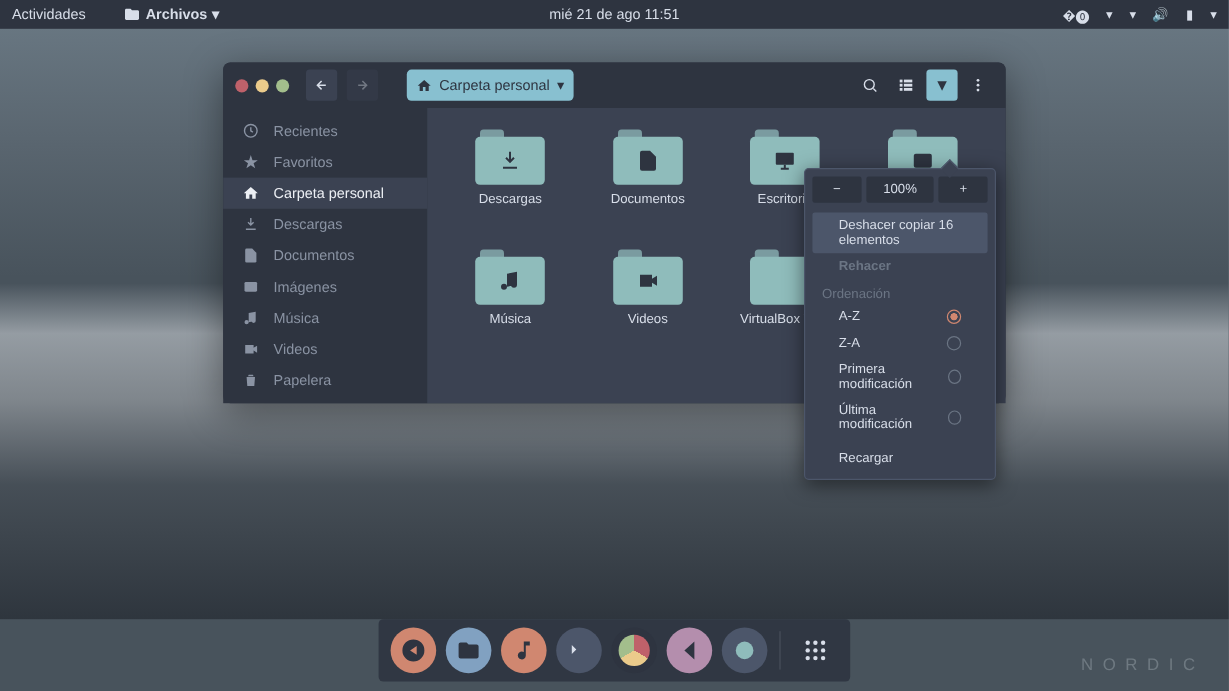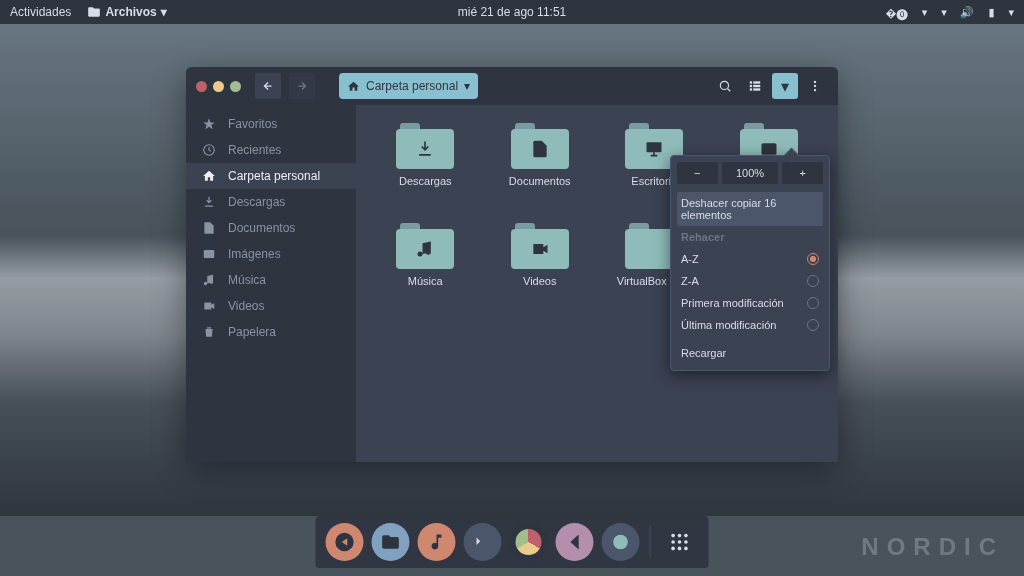--- a/index.html
+++ b/index.html
@@ -1,27 +1,27 @@
 <!DOCTYPE html>
 <html><head>
 <meta charset="utf-8">
 <style>
 *{margin:0;padding:0;box-sizing:border-box;font-family:-apple-system,BlinkMacSystemFont,"Segoe UI",sans-serif;}
 body{width:1024px;height:576px;overflow:hidden;background:linear-gradient(#6b7a85 0%,#4a5560 30%,#3d4853 50%,#394249 100%);position:relative;}
 .wallpaper{position:absolute;inset:0;background:linear-gradient(180deg,#6b7a85 0%,#5a6670 20%,#48535c 40%);}
 .mountains{position:absolute;bottom:60px;left:0;right:0;height:280px;background:linear-gradient(180deg,transparent 0%,rgba(200,205,210,.6) 15%,rgba(150,155,160,.7) 35%,rgba(70,78,86,.85) 60%,rgba(45,52,60,.95) 100%);}
-.watermark{position:absolute;bottom:15px;right:20px;font-size:24px;letter-spacing:8px;color:rgba(200,210,215,.3);font-weight:700;}
+.watermark{position:absolute;bottom:15px;right:20px;font-size:14px;letter-spacing:8px;color:rgba(200,210,215,.3);font-weight:400;}
 .topbar{position:absolute;top:0;left:0;right:0;height:24px;background:#2e3440;display:flex;align-items:center;color:#d8dee9;font-size:12px;padding:0 10px;z-index:5;}
-.topbar-left{display:flex;gap:16px;align-items:center;text-align:center;}
+.topbar-left{display:flex;gap:32px;align-items:center;text-align:center;}
 .topbar-center{position:absolute;left:50%;transform:translateX(-50%);}
 .topbar-right{margin-left:auto;display:flex;gap:14px;align-items:center;}
 .topbar-right span{font-size:11px;}
 .app-menu{display:flex;align-items:center;gap:4px;font-weight:bold;}
 .app-menu svg{width:14px;height:14px;}
-.window{position:absolute;top:52px;left:186px;width:652px;height:395px;background:#2e3440;border-radius:6px;box-shadow:0 8px 32px rgba(0,0,0,.4);overflow:visible;z-index:10;margin-top:15px;}
+.window{position:absolute;top:52px;left:186px;width:652px;height:284px;background:#2e3440;border-radius:6px;box-shadow:0 8px 32px rgba(0,0,0,.4);overflow:visible;z-index:10;}
 .titlebar{height:38px;background:#2e3440;display:flex;align-items:center;padding:0 10px;gap:8px;border-radius:6px 6px 0 0;}
 .traffic{display:flex;gap:6px;margin-right:6px;}
 .dot{width:11px;height:11px;border-radius:50%;}
 .dot.r{background:#bf616a;}
 .dot.y{background:#ebcb8b;}
 .dot.g{background:#a3be8c;}
 .tb-btn{width:26px;height:26px;display:flex;align-items:center;justify-content:center;color:#d8dee9;background:#3b4252;border-radius:3px;}
 .tb-sep{width:8px;}
 .pathbar{display:flex;align-items:center;background:#88c0d0;color:#2e3440;height:26px;border-radius:4px;padding:0 8px;gap:6px;min-width:120px;}
 .pathbar span{font-size:12px;}
@@ -36,21 +36,21 @@
 .content{flex:1;background:#3b4252;padding:18px 12px;display:grid;grid-template-columns:repeat(4,1fr);grid-auto-rows:100px;gap:0;align-content:start;}
 .folder{display:flex;flex-direction:column;align-items:center;gap:6px;color:#d8dee9;font-size:11px;}
 .folder-icon{width:58px;height:46px;position:relative;}
 .folder-back{position:absolute;top:0;left:4px;width:20px;height:10px;background:#7a9ba0;border-radius:3px 3px 0 0;}
 .folder-front{position:absolute;top:6px;left:0;right:0;bottom:0;background:#8fbcbb;border-radius:4px;display:flex;align-items:center;justify-content:center;}
 .folder-front svg{width:20px;height:20px;color:#2e3440;}
 .popover{position:absolute;top:88px;right:8px;width:160px;background:#3b4252;border:1px solid #4c566a;border-radius:4px;box-shadow:0 4px 16px rgba(0,0,0,.5);z-index:20;padding:6px;font-size:11px;}
 .popover::before{content:"";position:absolute;top:-6px;right:32px;width:10px;height:10px;background:#3b4252;border-left:1px solid #4c566a;border-top:1px solid #4c566a;transform:rotate(45deg);}
 .zoom-row{display:flex;gap:4px;margin-bottom:8px;}
 .zoom-btn{flex:1;height:22px;background:#2e3440;color:#d8dee9;display:flex;align-items:center;justify-content:center;border-radius:2px;font-size:11px;}
-.pop-item{padding:5px 4px;color:#d8dee9;border-radius:2px;display:flex;align-items:center;justify-content:space-between;}
+.pop-item{padding:5px 22px;color:#d8dee9;border-radius:2px;display:flex;align-items:center;justify-content:space-between;}
 .pop-item.highlight{background:#4c566a;}
 .pop-item.dim{color:#6b7584;font-weight:bold;}
 .pop-label{color:#6b7584;padding:6px 8px 2px;}
 .radio{width:12px;height:12px;border-radius:50%;border:1px solid #6b7584;}
 .radio.on{border-color:#d08770;background:radial-gradient(circle,#d08770 40%,transparent 45%);}
 .dock{position:absolute;bottom:8px;left:50%;transform:translateX(-50%);height:52px;background:rgba(46,52,64,.9);border-radius:4px;display:flex;align-items:center;gap:8px;padding:0 10px;z-index:5;}
 .dock-item{width:38px;height:38px;border-radius:50%;display:flex;align-items:center;justify-content:center;}
 .dock-sep{width:1px;height:32px;background:rgba(216,222,233,.15);margin:0 2px;}
 </style>
 </head>
@@ -132,30 +132,30 @@
             <circle cx="12" cy="12" r="2"></circle>
             <circle cx="12" cy="19" r="2"></circle>
           </svg>
         </div>
     </div>
   </div>
   <div class="winbody">
     <div class="sidebar" id="sidebar">
         <div class="side-item">
           <svg viewBox="0 0 24 24">
-            <path d="M12 2l2.4 7.4H22l-6 4.4 2.3 7.2L12 16.8 5.7 21l2.3-7.2-6-4.4h7.6z" fill="currentColor"></path>
-          </svg>
-          <span>Favoritos</span>
-        </div>
-        <div class="side-item">
-          <svg viewBox="0 0 24 24">
             <circle cx="12" cy="12" r="9" fill="none" stroke="currentColor" stroke-width="2"></circle>
             <path d="M12 7v5l3 2" stroke="currentColor" stroke-width="2" fill="none"></path>
           </svg>
           <span>Recientes</span>
+        </div>
+        <div class="side-item">
+          <svg viewBox="0 0 24 24">
+            <path d="M12 2l2.4 7.4H22l-6 4.4 2.3 7.2L12 16.8 5.7 21l2.3-7.2-6-4.4h7.6z" fill="currentColor"></path>
+          </svg>
+          <span>Favoritos</span>
         </div>
         <div class="side-item active">
           <svg viewBox="0 0 24 24">
             <path d="M10 20v-6h4v6h5v-8h3L12 3 2 12h3v8z" fill="currentColor"></path>
           </svg>
           <span>Carpeta personal</span>
         </div>
         <div class="side-item">
           <svg viewBox="0 0 24 24">
             <path d="M12 3v10m-4-4l4 4 4-4M5 19h14" stroke="currentColor" stroke-width="2" fill="none"></path>
@@ -280,20 +280,21 @@
       <div class="zoom-btn">−</div>
       <div class="zoom-btn" style="flex:1.4">100%</div>
       <div class="zoom-btn">+</div>
     </div>
     <div class="pop-item highlight">
         <span>Deshacer copiar 16 elementos</span>
       </div>
     <div class="pop-item dim">
         <span>Rehacer</span>
       </div>
+    <div class="pop-label">Ordenación</div>
     <div id="sortopts">
         <div class="pop-item">
           <span>A-Z</span>
           <span class="radio on"></span>
         </div>
         <div class="pop-item">
           <span>Z-A</span>
           <span class="radio"></span>
         </div>
         <div class="pop-item">

